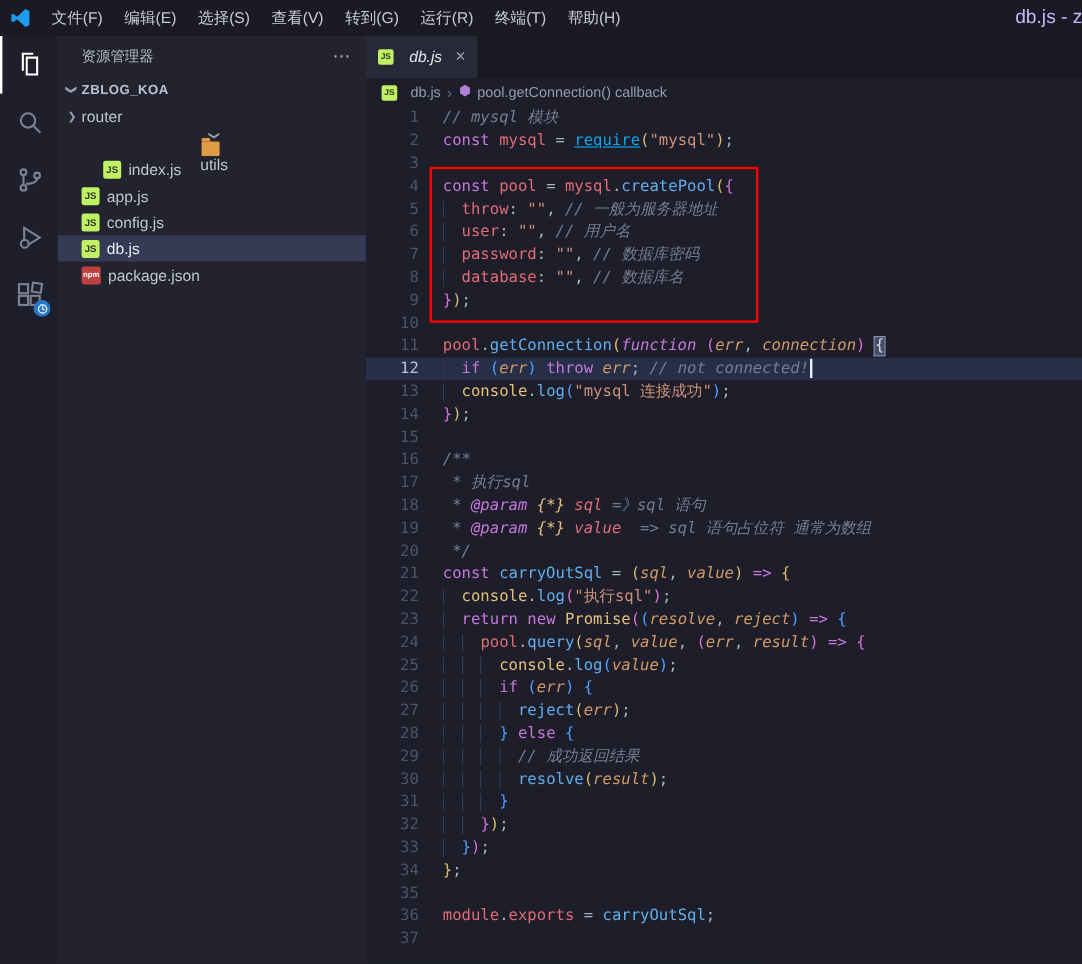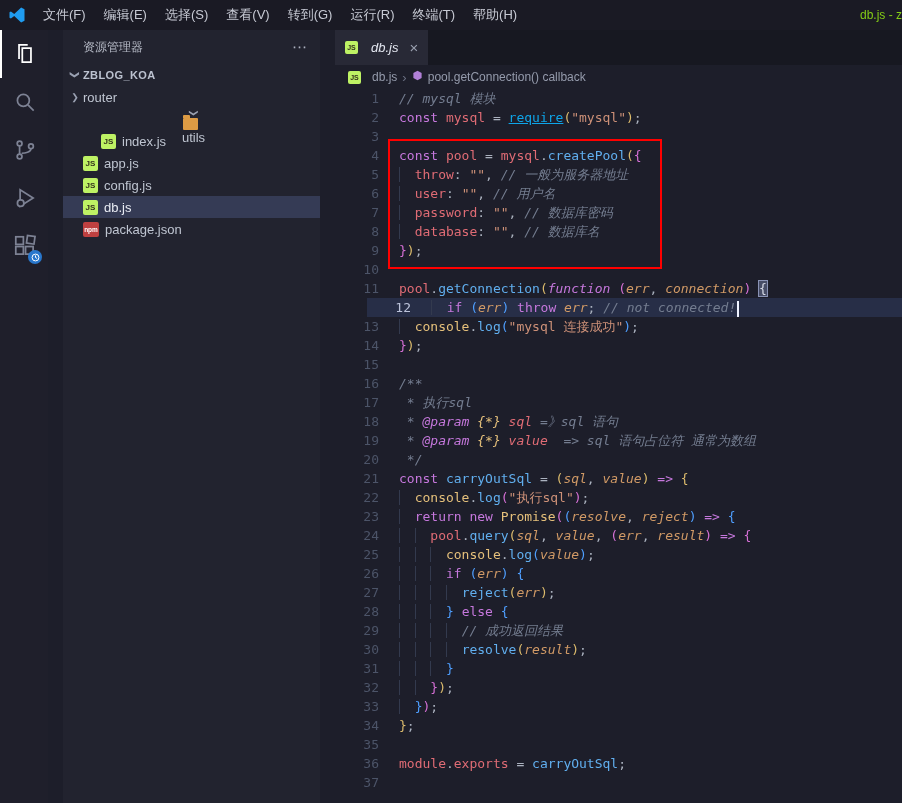--- a/index.html
+++ b/index.html
@@ -3,24 +3,24 @@
 <meta charset="utf-8">
 <style>
   * { margin:0; padding:0; box-sizing:border-box; }
   html,body { width:902px; height:803px; overflow:hidden; }
   body { background:#1d1e2a; font-family:"Liberation Sans", sans-serif; -webkit-font-smoothing:antialiased; }
 
   
   .titlebar { height:30px; background:#1a1a24; display:flex; align-items:center; color:#c7cad4; font-size:13px; }
   .logo { width:34px; display:flex; justify-content:center; align-items:center; }
   .menu-item { padding:0 9px; line-height:30px; white-space:nowrap; cursor:default; }
-  .win-title { margin-left:auto; color:#84cc16; font-size:12px; white-space:nowrap; overflow:hidden; max-width:64px; text-align:center; }
-
-  
-  .main { display:flex; height:773px;gap:15px; }
+  .win-title { margin-left:auto; color:#c4b5fd; font-size:16px; white-space:nowrap; overflow:hidden; max-width:64px; text-align:center; }
+
+  
+  .main { display:flex; height:773px; }
 
   
   .activitybar { width:48px; background:#1f1f2b; flex-shrink:0; display:flex; flex-direction:column; }
   .act-icon { height:48px; display:flex; align-items:center; justify-content:center; color:#7d8294; position:relative; border-left:2px solid transparent; }
   .act-icon.active { color:#ffffff; border-left:2px solid #ffffff; }
   .act-icon svg { stroke:currentColor; fill:none; stroke-width:1.6; }
   .badge { position:absolute; right:6px; bottom:6px; width:14px; height:14px; border-radius:50%; background:#2977cc; display:flex; align-items:center; justify-content:center; }
 
   
   .sidebar { width:257px; background:#22232f; flex-shrink:0; color:#bfc5d1; overflow:hidden; }
@@ -43,21 +43,21 @@
   .tab-label { font-style:italic; }
   .tab-close { color:#9aa0b0; font-size:15px; margin-left:4px; cursor:default; }
   .breadcrumb { height:24px; display:flex; align-items:center; gap:5px; font-size:12px; color:#959bac; padding-left:13px; flex-shrink:0; }
   .crumb { display:flex; align-items:center; gap:5px; }
   .crumb-sep { color:#6b7183; font-size:13px; }
   .mini-js { width:13px; height:13px; font-size:7px; }
 
   
   .code-area { position:relative; flex:1; font-family:"DejaVu Sans Mono", monospace; font-size:13px; line-height:19px; overflow:hidden; }
   .row { display:flex; height:19px; }
-  .row.active { background:#272e47;margin-left:32px; }
+  .row.active { background:#272e47; }
   .ln { width:44px; text-align:right; color:#4c5468; flex-shrink:0; user-select:none; }
   .row.active .ln { color:#bcc3da; }
   .codeln { white-space:pre; padding-left:20px; }
   .guide { white-space:pre; box-shadow:inset 1px 0 0 #333a4e; }
   .cursor { display:inline-block; width:2px; height:16px; background:#eef2ff; vertical-align:middle; margin-left:1px; }
 
   .tk-p{color:#abb2bf} .tk-k{color:#c678dd} .tk-ki{color:#c678dd;font-style:italic}
   .tk-v{color:#e06c75} .tk-f{color:#61afef} .tk-fu{color:#0ea5e9;text-decoration:underline}
   .tk-s{color:#ce9178} .tk-a{color:#d19a66;font-style:italic} .tk-ai{color:#e06c75;font-style:italic}
   .tk-c{color:#747d90;font-style:italic} .tk-y{color:#e5c07b} .tk-yi{color:#e5c07b;font-style:italic}

